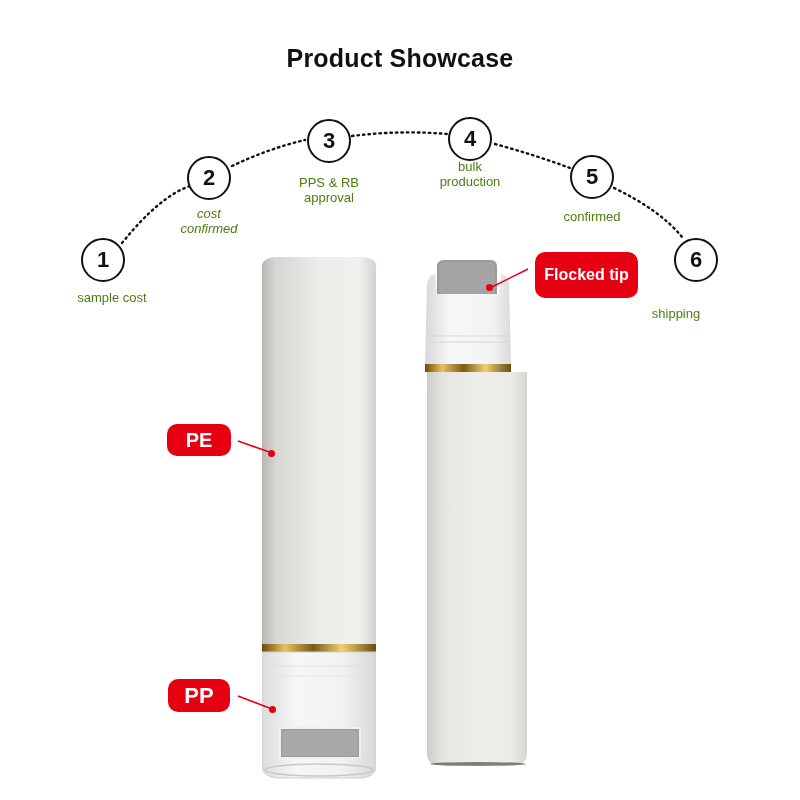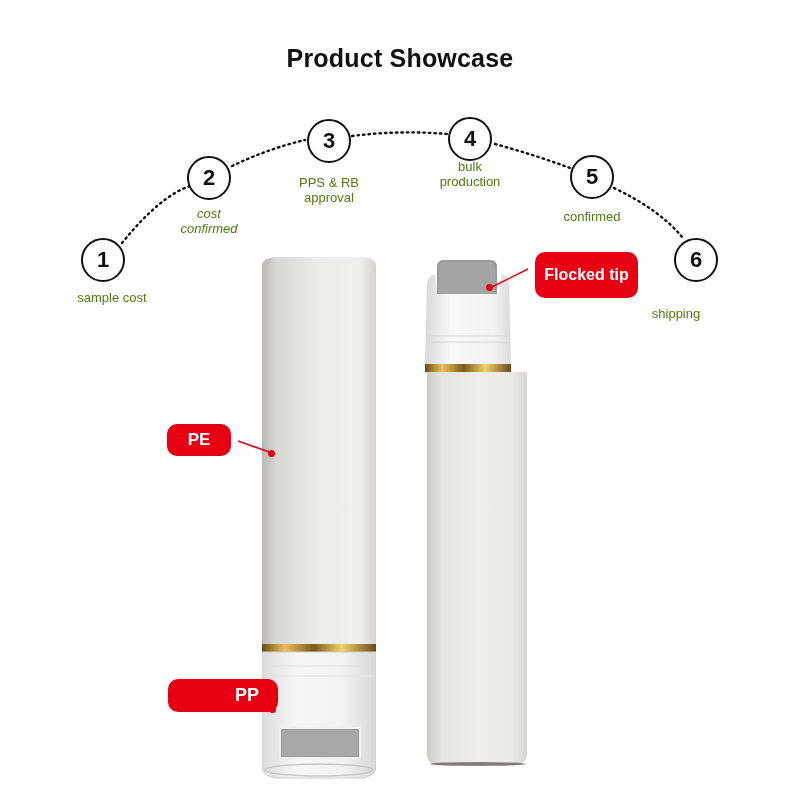--- a/index.html
+++ b/index.html
@@ -124,25 +124,25 @@
     <path d="M4,30 Q6,20 12,20 L14,40 L76,40 L78,20 Q84,20 86,30 L88,110 L2,110 Z" fill="url(#cap)"></path>
     <line x1="3" y1="82" x2="87" y2="82" stroke="#d6d6d6" stroke-width="1"></line>
     <line x1="3" y1="88" x2="87" y2="88" stroke="#d6d6d6" stroke-width="1"></line>
     <rect x="2" y="110" width="86" height="8" fill="url(#gold2)"></rect>
 
     <path d="M2,118 L102,118 L102,500 Q102,510 90,511 L12,511 Q2,510 2,500 Z" fill="url(#bodyR)" transform="translate(2,0)"></path>
     <ellipse cx="55" cy="510" rx="48" ry="2" fill="#333" opacity="0.6"></ellipse>
   </svg>
 </div>
 
-<div class="tag" style="left:167px;top:424px;width:64px;height:32px;font-size:17px;">PE</div>
+<div class="tag" style="left:167px;top:424px;width:64px;height:32px;font-size:20px;">PE</div>
 <svg class="path" width="800" height="800" style="pointer-events:none;">
   <line x1="238" y1="441" x2="272" y2="453" stroke="#e60012" stroke-width="1.5"></line>
   <line x1="238" y1="696" x2="272" y2="709" stroke="#e60012" stroke-width="1.5"></line>
   <line x1="528" y1="269" x2="492" y2="287" stroke="#e60012" stroke-width="1.5"></line>
 </svg>
 <div class="dot" style="left:268px;top:450px;"></div>
 
-<div class="tag" style="left:168px;top:679px;width:62px;height:33px;font-size:18px;padding-left:48px;">PP</div>
+<div class="tag" style="left:168px;top:679px;width:62px;height:33px;font-size:22px;">PP</div>
 <div class="dot" style="left:269px;top:706px;"></div>
 
 <div class="tag" style="left:535px;top:252px;width:103px;height:46px;font-size:16px;">Flocked tip</div>
 <div class="dot" style="left:486px;top:284px;"></div>
 
 </body></html>

